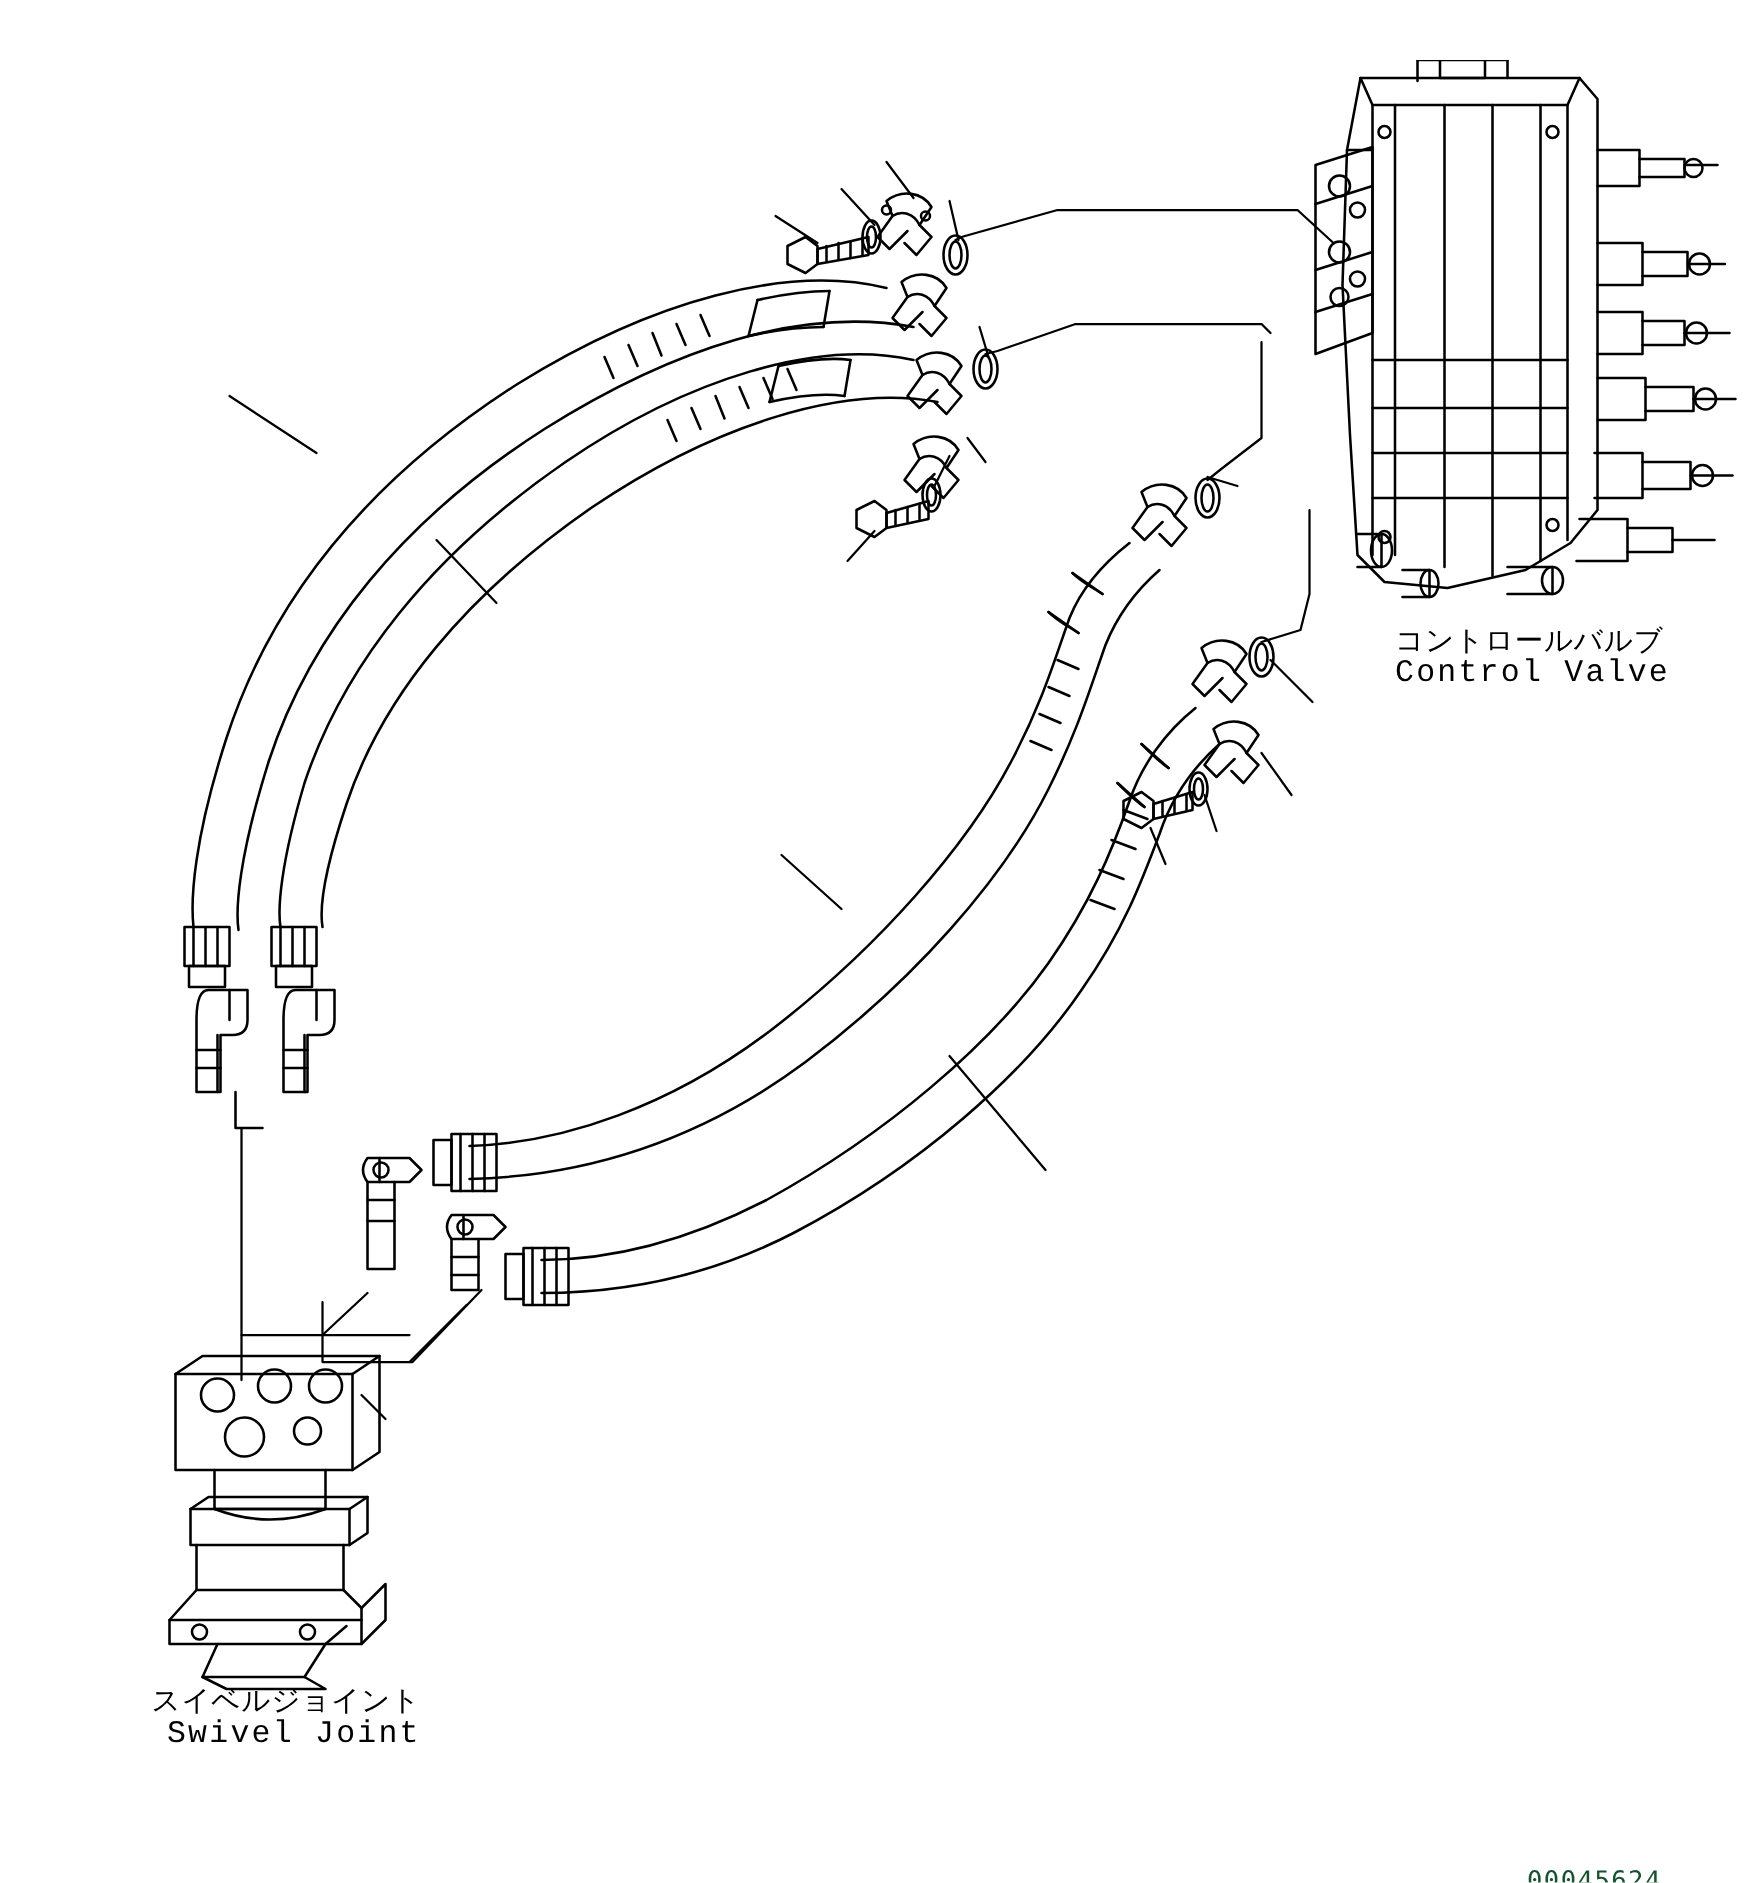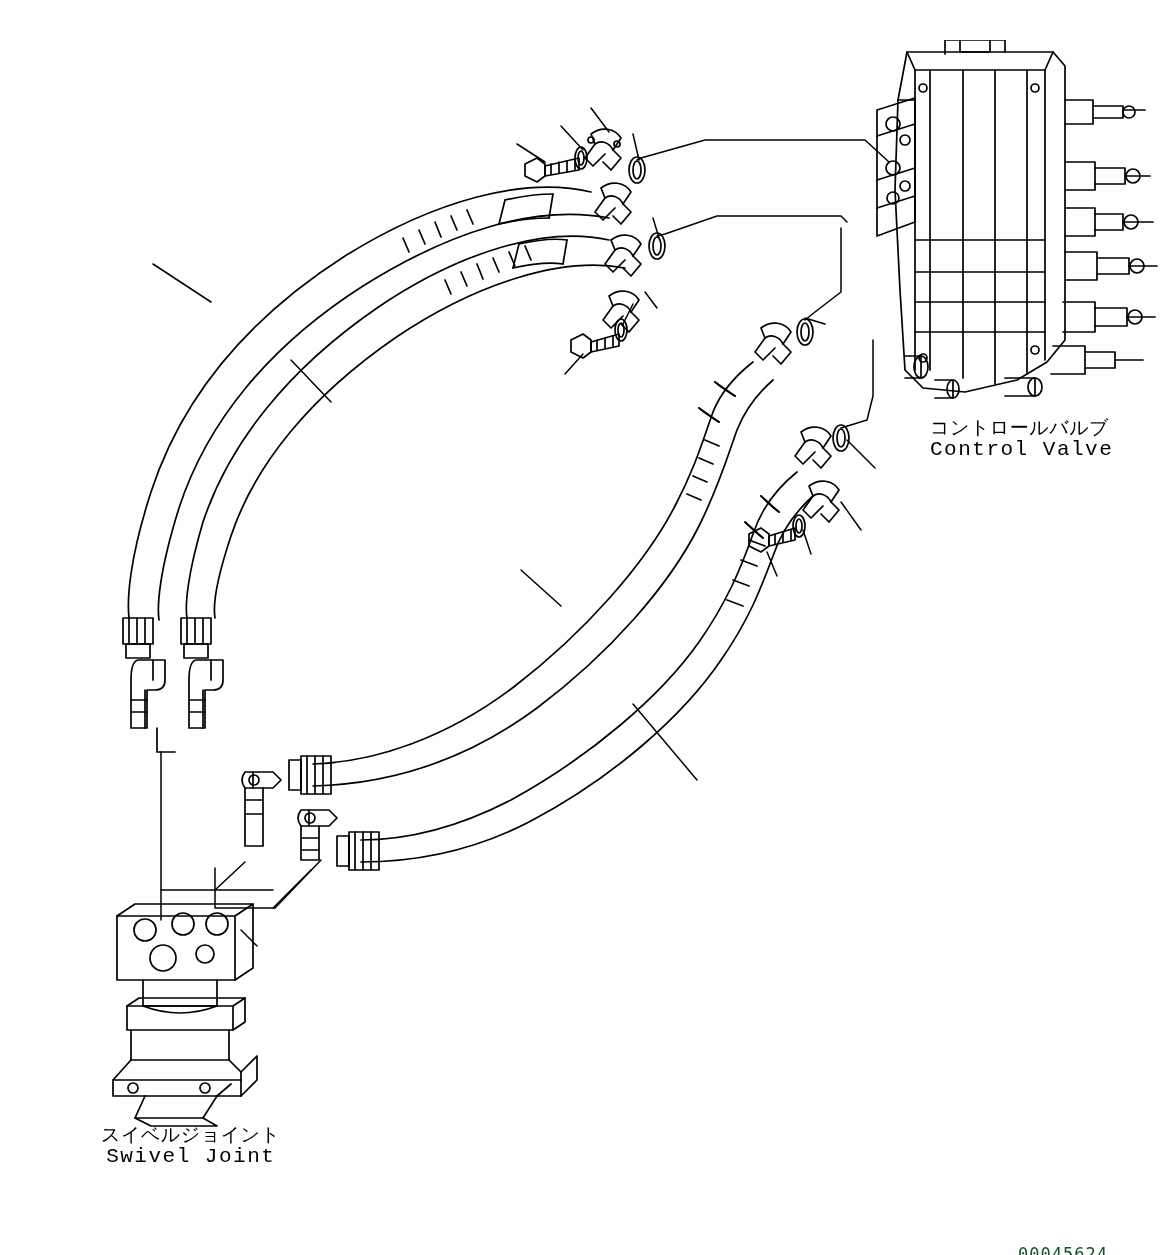--- a/index.html
+++ b/index.html
@@ -46,21 +46,21 @@
     letter-spacing: 1.5px;
   }
   #control-valve-label {
     left: 925px;
     top: 376px;
     text-align: left;
   }
   #swivel-joint-label {
     left: 96px;
     top: 1083px;
-    text-align: center;
+    text-align: right;
   }
   #drawing-number {
     position: absolute;
     left: 1013px;
     top: 1204px;
     font-family: "DejaVu Sans Mono", monospace;
     font-size: 17px;
     letter-spacing: 1px;
     color: #14532d;
   }

